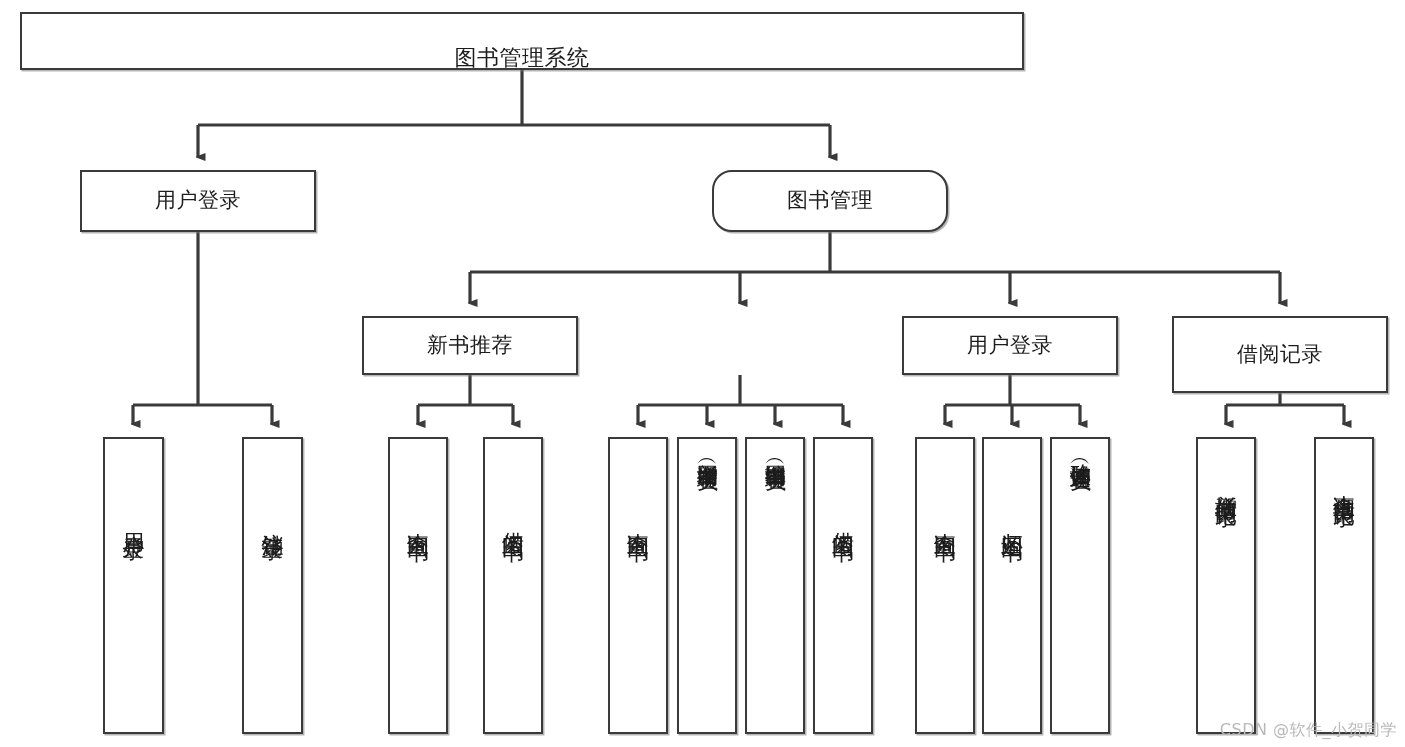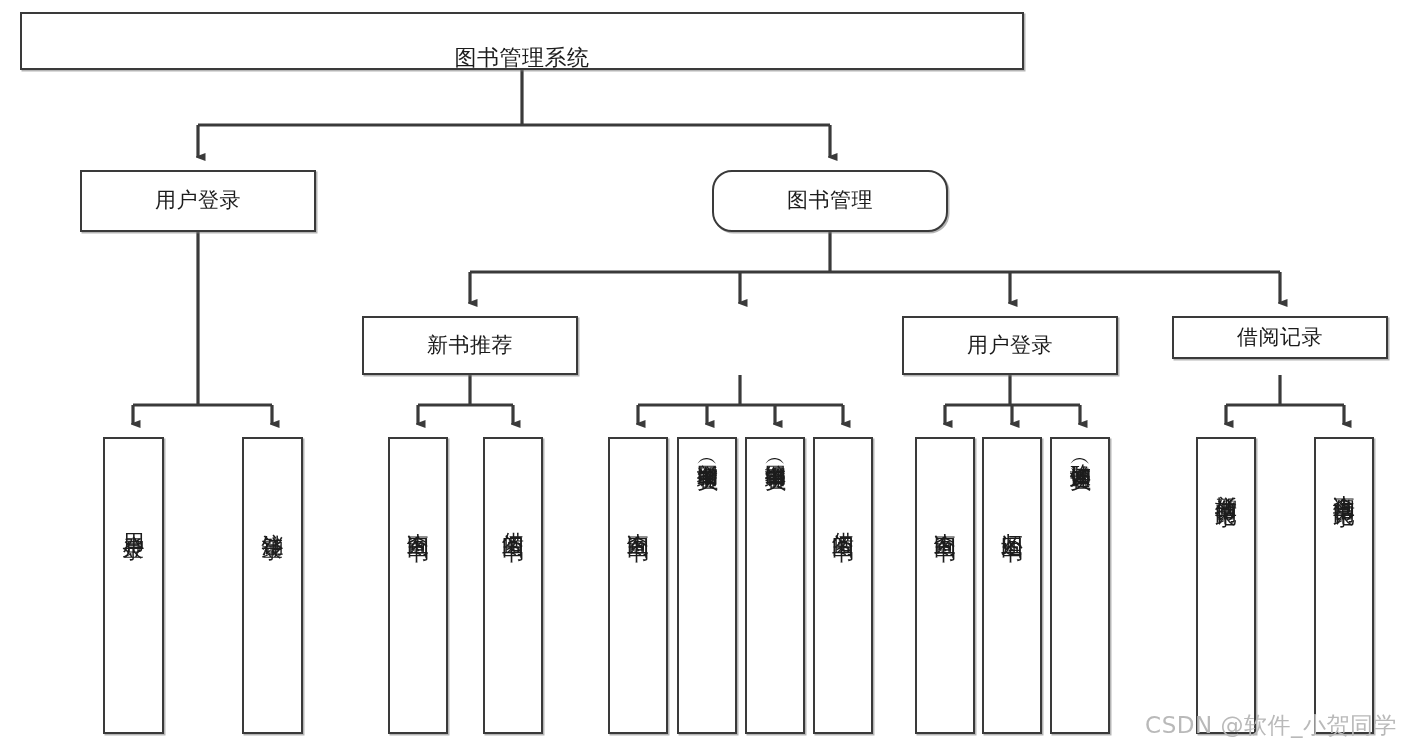--- a/index.html
+++ b/index.html
@@ -76,21 +76,21 @@
   .node.v.mid-lo .node-label {
     margin-top: 32px;
   }
   .node.v.top .node-label {
     margin-top: 2px;
   }
   #watermark {
     position: absolute;
     right: 8px;
     bottom: 6px;
-    font-size: 23px;
+    font-size: 16px;
     color: #b9b9b9;
     letter-spacing: 0.5px;
     white-space: nowrap;
     pointer-events: none;
   }
 </style>
 </head>
 <body>
 
 <div id="diagram-root">
@@ -155,21 +155,21 @@
   <div class="node h" style="left:712px; top:170px; width:236px; height:62px;border-radius:20px;">
     <span class="node-label">图书管理</span>
   </div>
 
   <div class="node h" style="left:362px; top:316px; width:216px; height:59px;">
     <span class="node-label">新书推荐</span>
   </div>
   <div class="node h" style="left:902px; top:316px; width:216px; height:59px;">
     <span class="node-label">用户登录</span>
   </div>
-  <div class="node h" style="left:1172px; top:316px; width:216px; height:43px;">
+  <div class="node h" style="left:1172px; top:316px; width:216px; height:77px;">
     <span class="node-label">借阅记录</span>
   </div>
 
   <div class="node v mid" style="left:103px; top:437px; width:61px; height:297px;">
     <span class="node-label">用户登录</span>
   </div>
   <div class="node v mid" style="left:242px; top:437px; width:61px; height:297px;">
     <span class="node-label">注销登录</span>
   </div>
 

